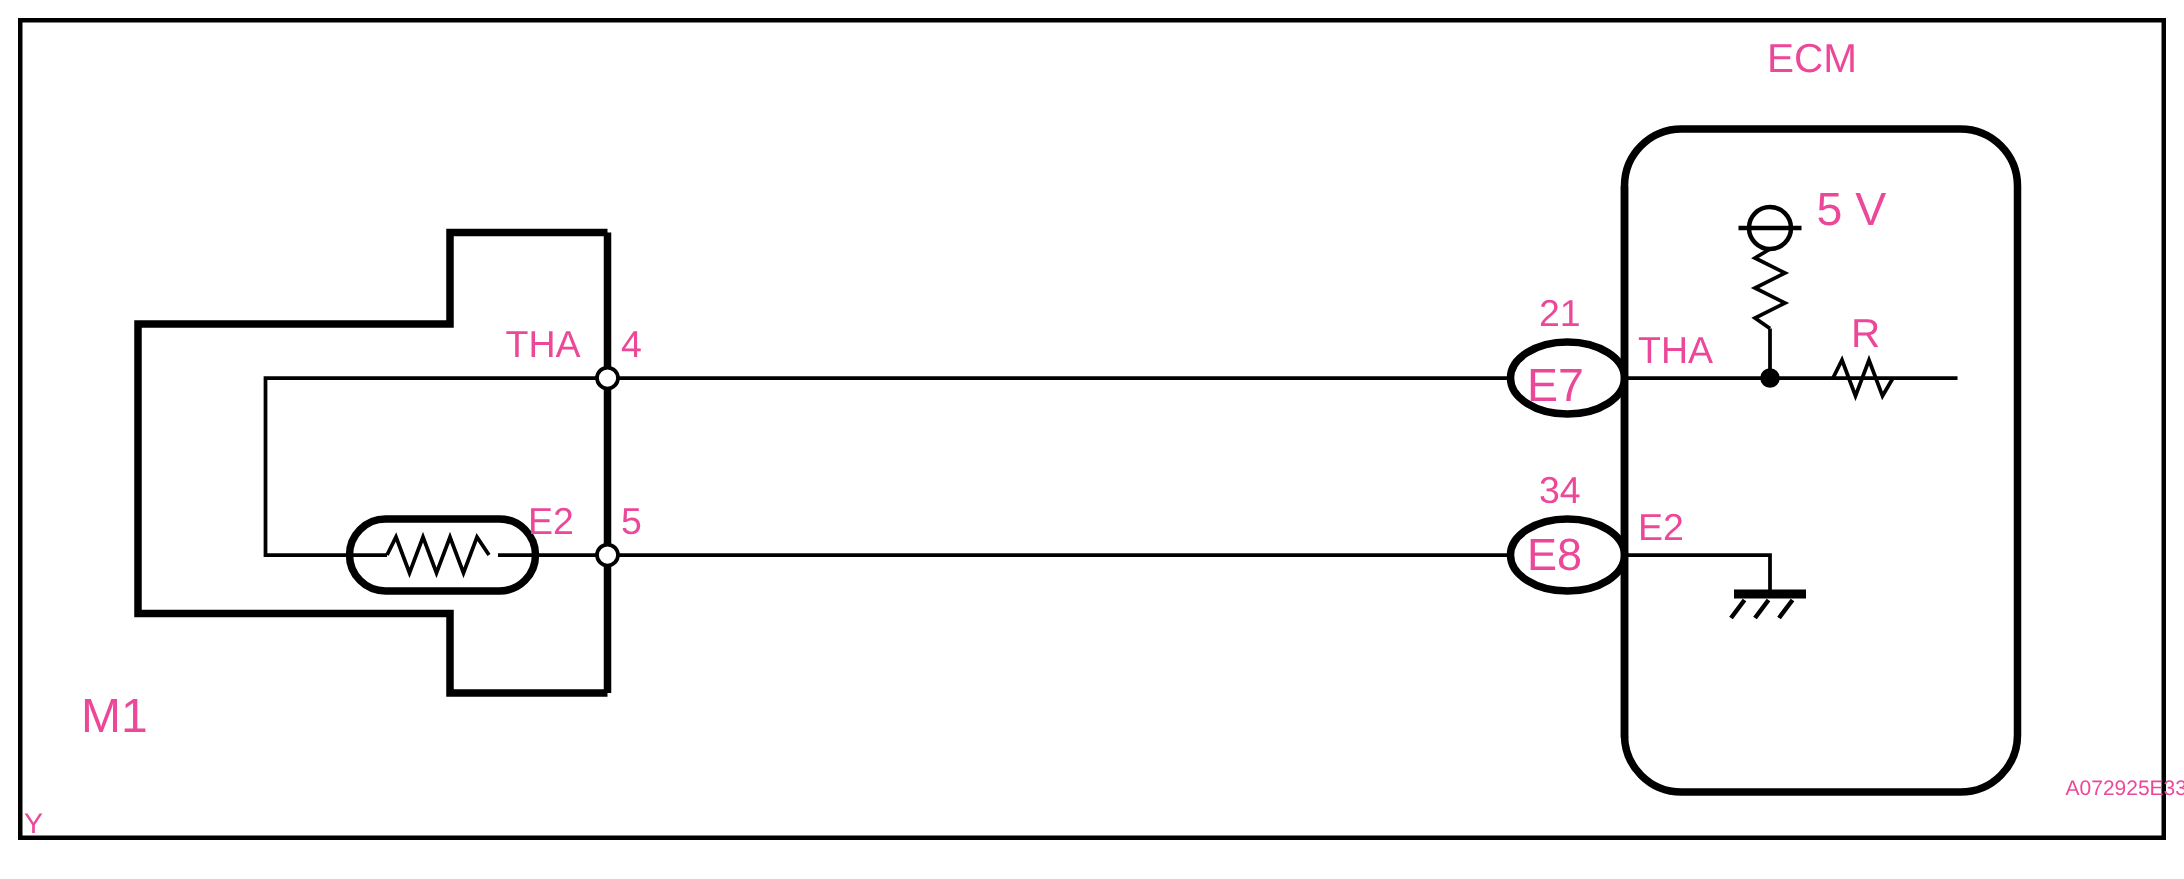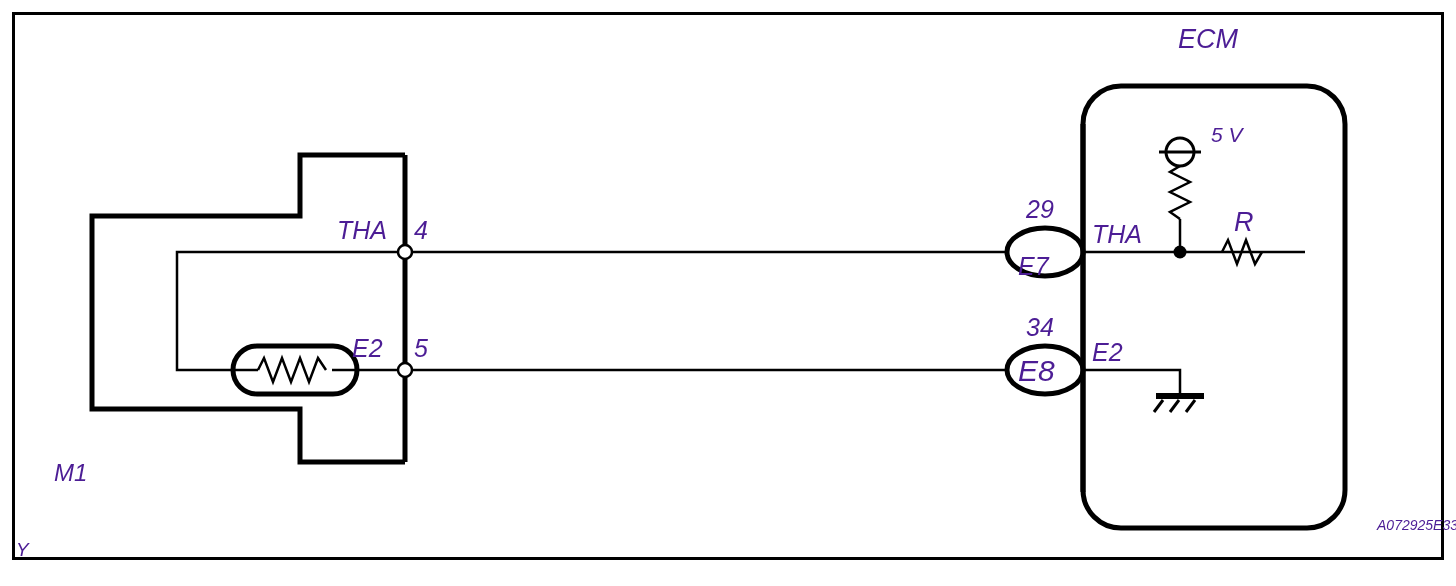--- a/index.html
+++ b/index.html
@@ -22,40 +22,39 @@
     position: absolute;
     left: 0;
     top: 0;
     width: 1456px;
     height: 586px;
     display: block;
   }
   .lbl {
     position: absolute;
     font-family: "Liberation Sans", sans-serif;
-    color: #4c1d95;
+    color: #ec4899;
     white-space: nowrap;
     line-height: 1;
-    font-style: italic;
     -webkit-font-smoothing: none;
   }
   .lbl-ecm      { left: 1178px; top: 26px;  font-size: 27px; }
-  .lbl-5v       { left: 1211px; top: 124px; font-size: 21px; }
+  .lbl-5v       { left: 1211px; top: 124px; font-size: 31px; }
   .lbl-r        { left: 1234px; top: 209px; font-size: 27px; }
   .lbl-tha-ecm  { left: 1092px; top: 222px; font-size: 25px; }
   .lbl-e2-ecm   { left: 1092px; top: 340px; font-size: 25px; }
   .lbl-29       { left: 1026px; top: 197px; font-size: 25px; }
   .lbl-28       { left: 1026px; top: 315px; font-size: 25px; }
-  .lbl-e7       { left: 1018px; top: 254px; font-size: 25px; }
+  .lbl-e7       { left: 1018px; top: 241px; font-size: 31px; }
   .lbl-e8       { left: 1018px; top: 356px; font-size: 30px; }
   .lbl-tha-sens { left: 337px;  top: 218px; font-size: 25px; }
   .lbl-pin4     { left: 414px;  top: 218px; font-size: 25px; }
   .lbl-e2-sens  { left: 352px;  top: 336px; font-size: 25px; }
   .lbl-pin5     { left: 414px;  top: 336px; font-size: 25px; }
-  .lbl-m1       { left: 54px;   top: 461px; font-size: 24px; }
+  .lbl-m1       { left: 54px;   top: 461px; font-size: 32px; }
   .lbl-desc     { left: 54px;   top: 492px; font-size: 24px; }
   .lbl-y        { left: 16px;   top: 540px; font-size: 19px; }
   .lbl-code     { left: 1345px; top: 518px; font-size: 14px; margin-left: 30px; }
 </style>
 </head>
 <body>
 
 <div id="page">
 
   <svg id="diagram-svg" viewBox="0 0 1456 586">
@@ -111,21 +110,21 @@
     <line x1="1195" y1="400" x2="1186" y2="412" stroke="#000000" stroke-width="3"></line>
 
   </svg>
 
   <div class="lbl lbl-ecm">ECM</div>
   <div class="lbl lbl-5v">5 V</div>
   <div class="lbl lbl-r">R</div>
   <div class="lbl lbl-tha-ecm">THA</div>
   <div class="lbl lbl-e2-ecm">E2</div>
 
-  <div class="lbl lbl-29">29</div>
+  <div class="lbl lbl-29">21</div>
   <div class="lbl lbl-e7">E7</div>
   <div class="lbl lbl-28">34</div>
   <div class="lbl lbl-e8">E8</div>
 
   <div class="lbl lbl-tha-sens">THA</div>
   <div class="lbl lbl-pin4">4</div>
   <div class="lbl lbl-e2-sens">E2</div>
   <div class="lbl lbl-pin5">5</div>
 
   <div class="lbl lbl-m1">M1</div>

